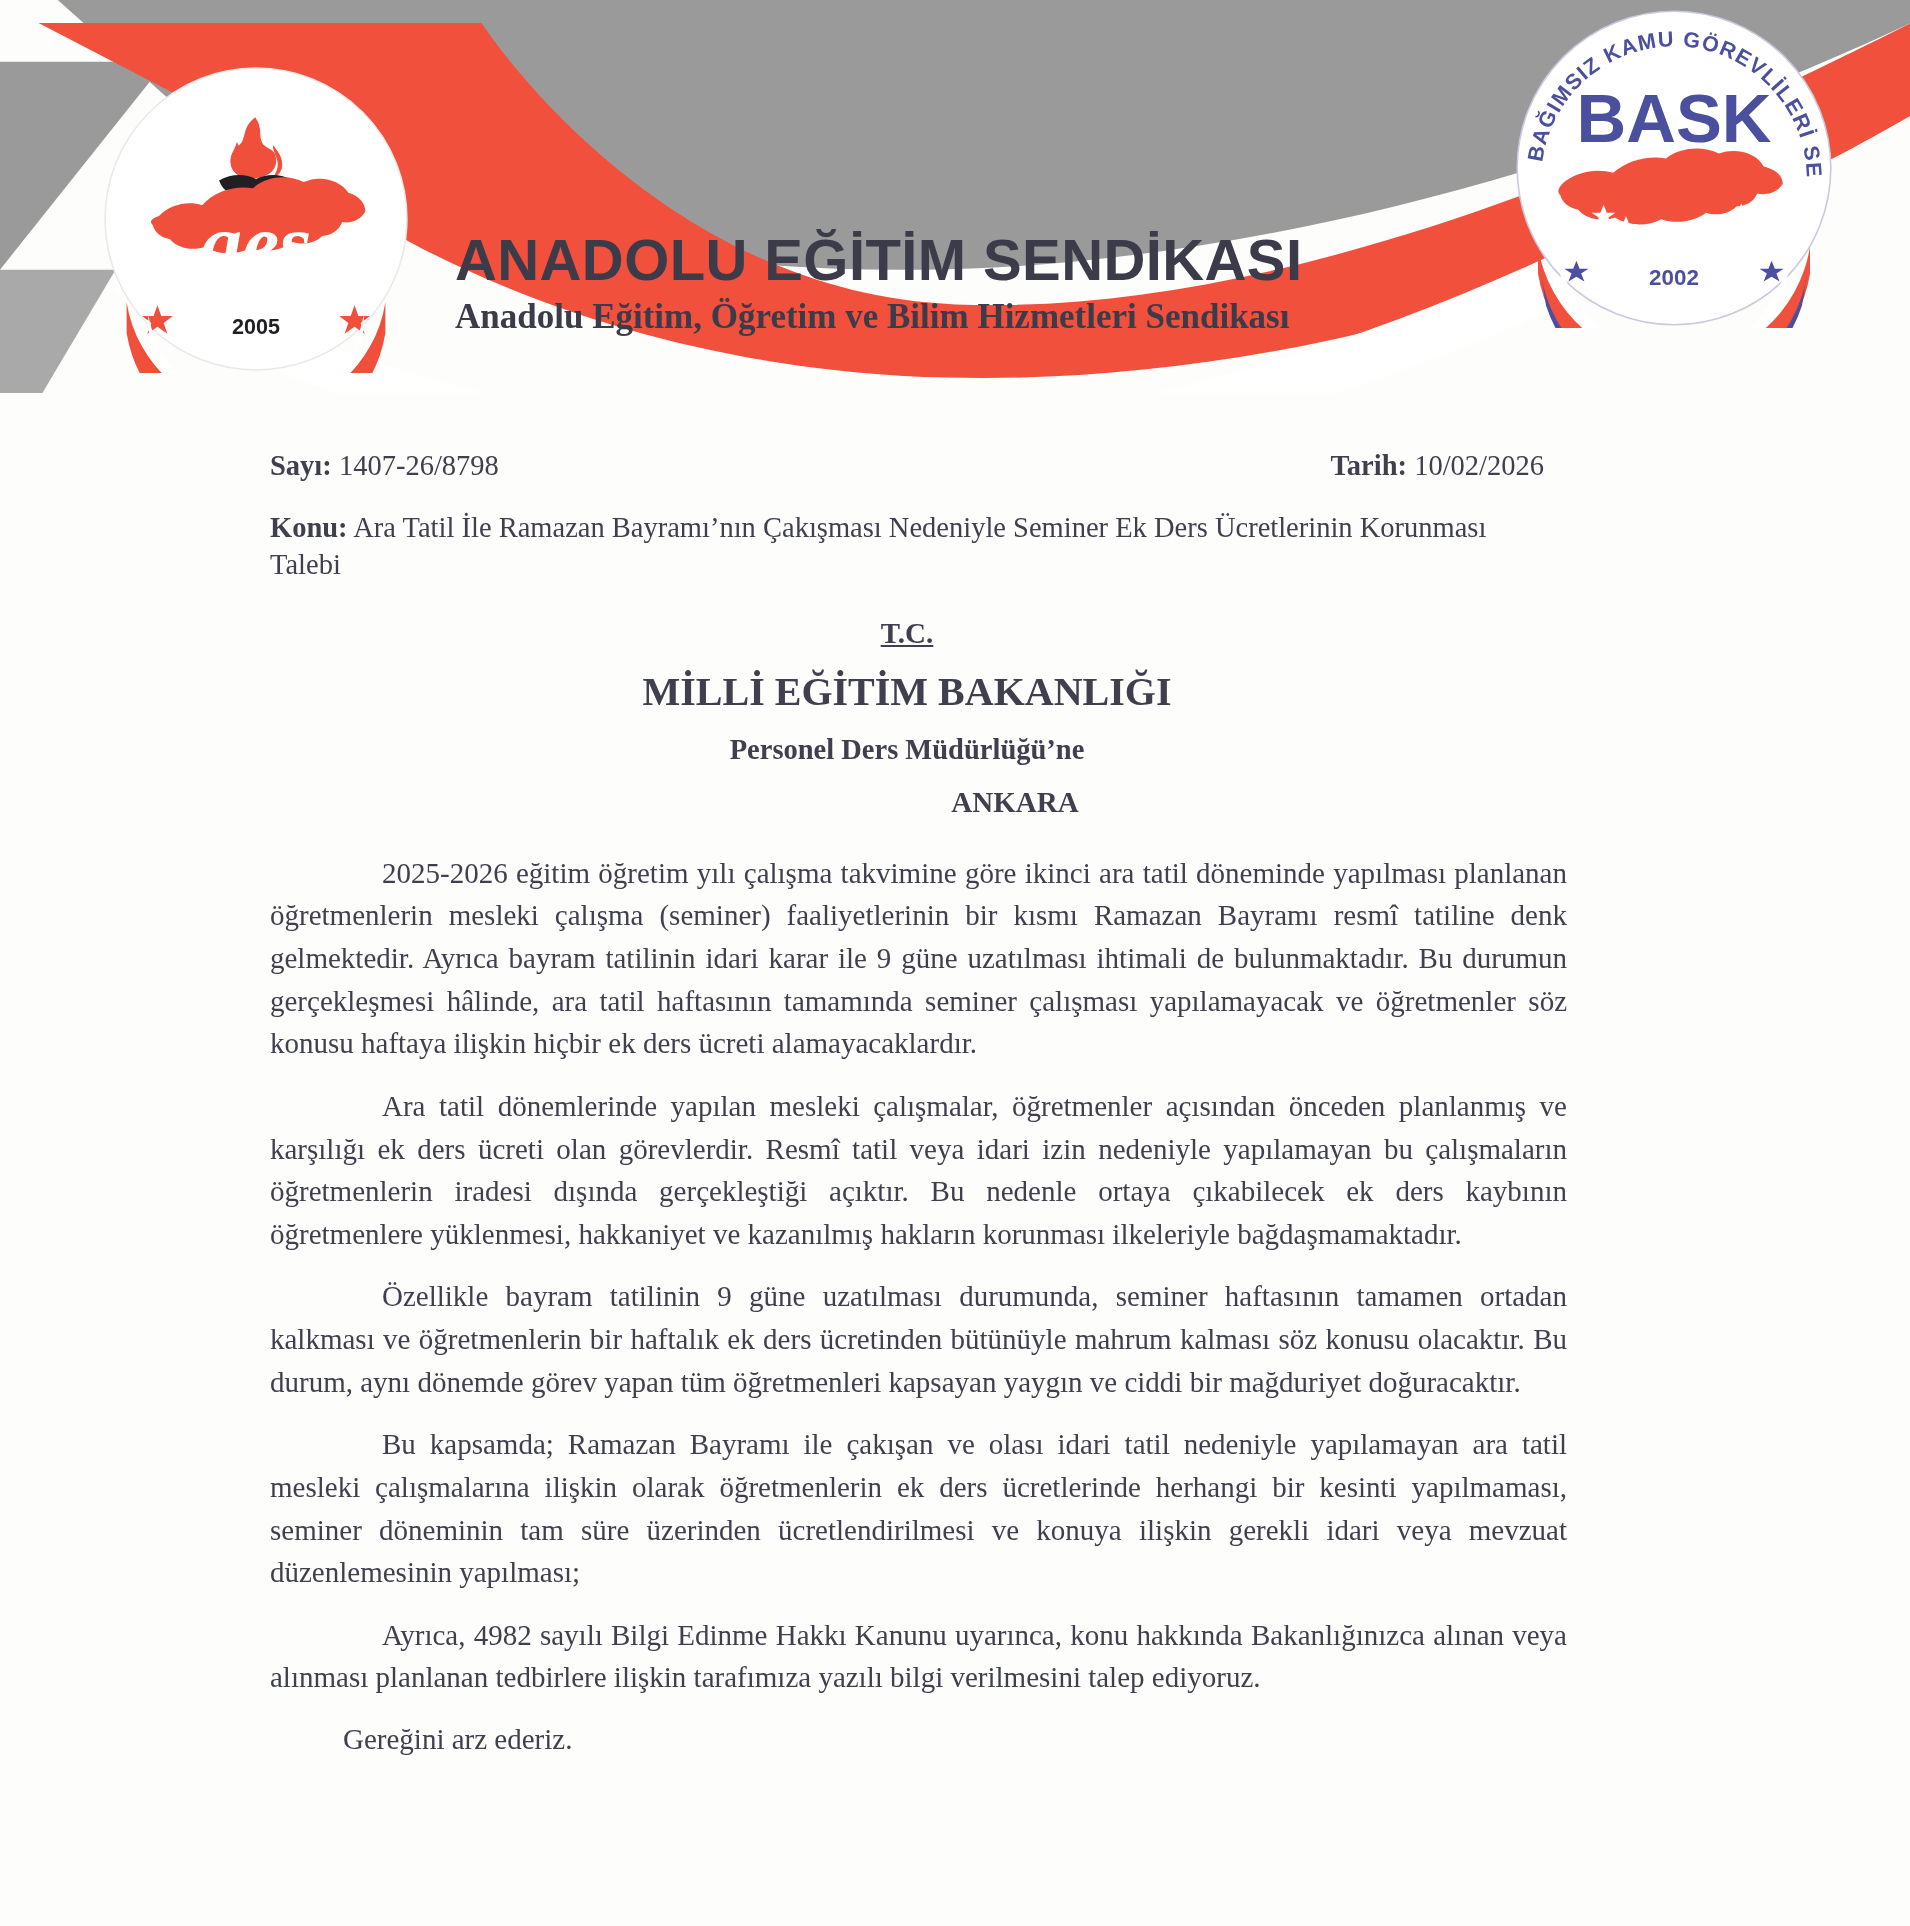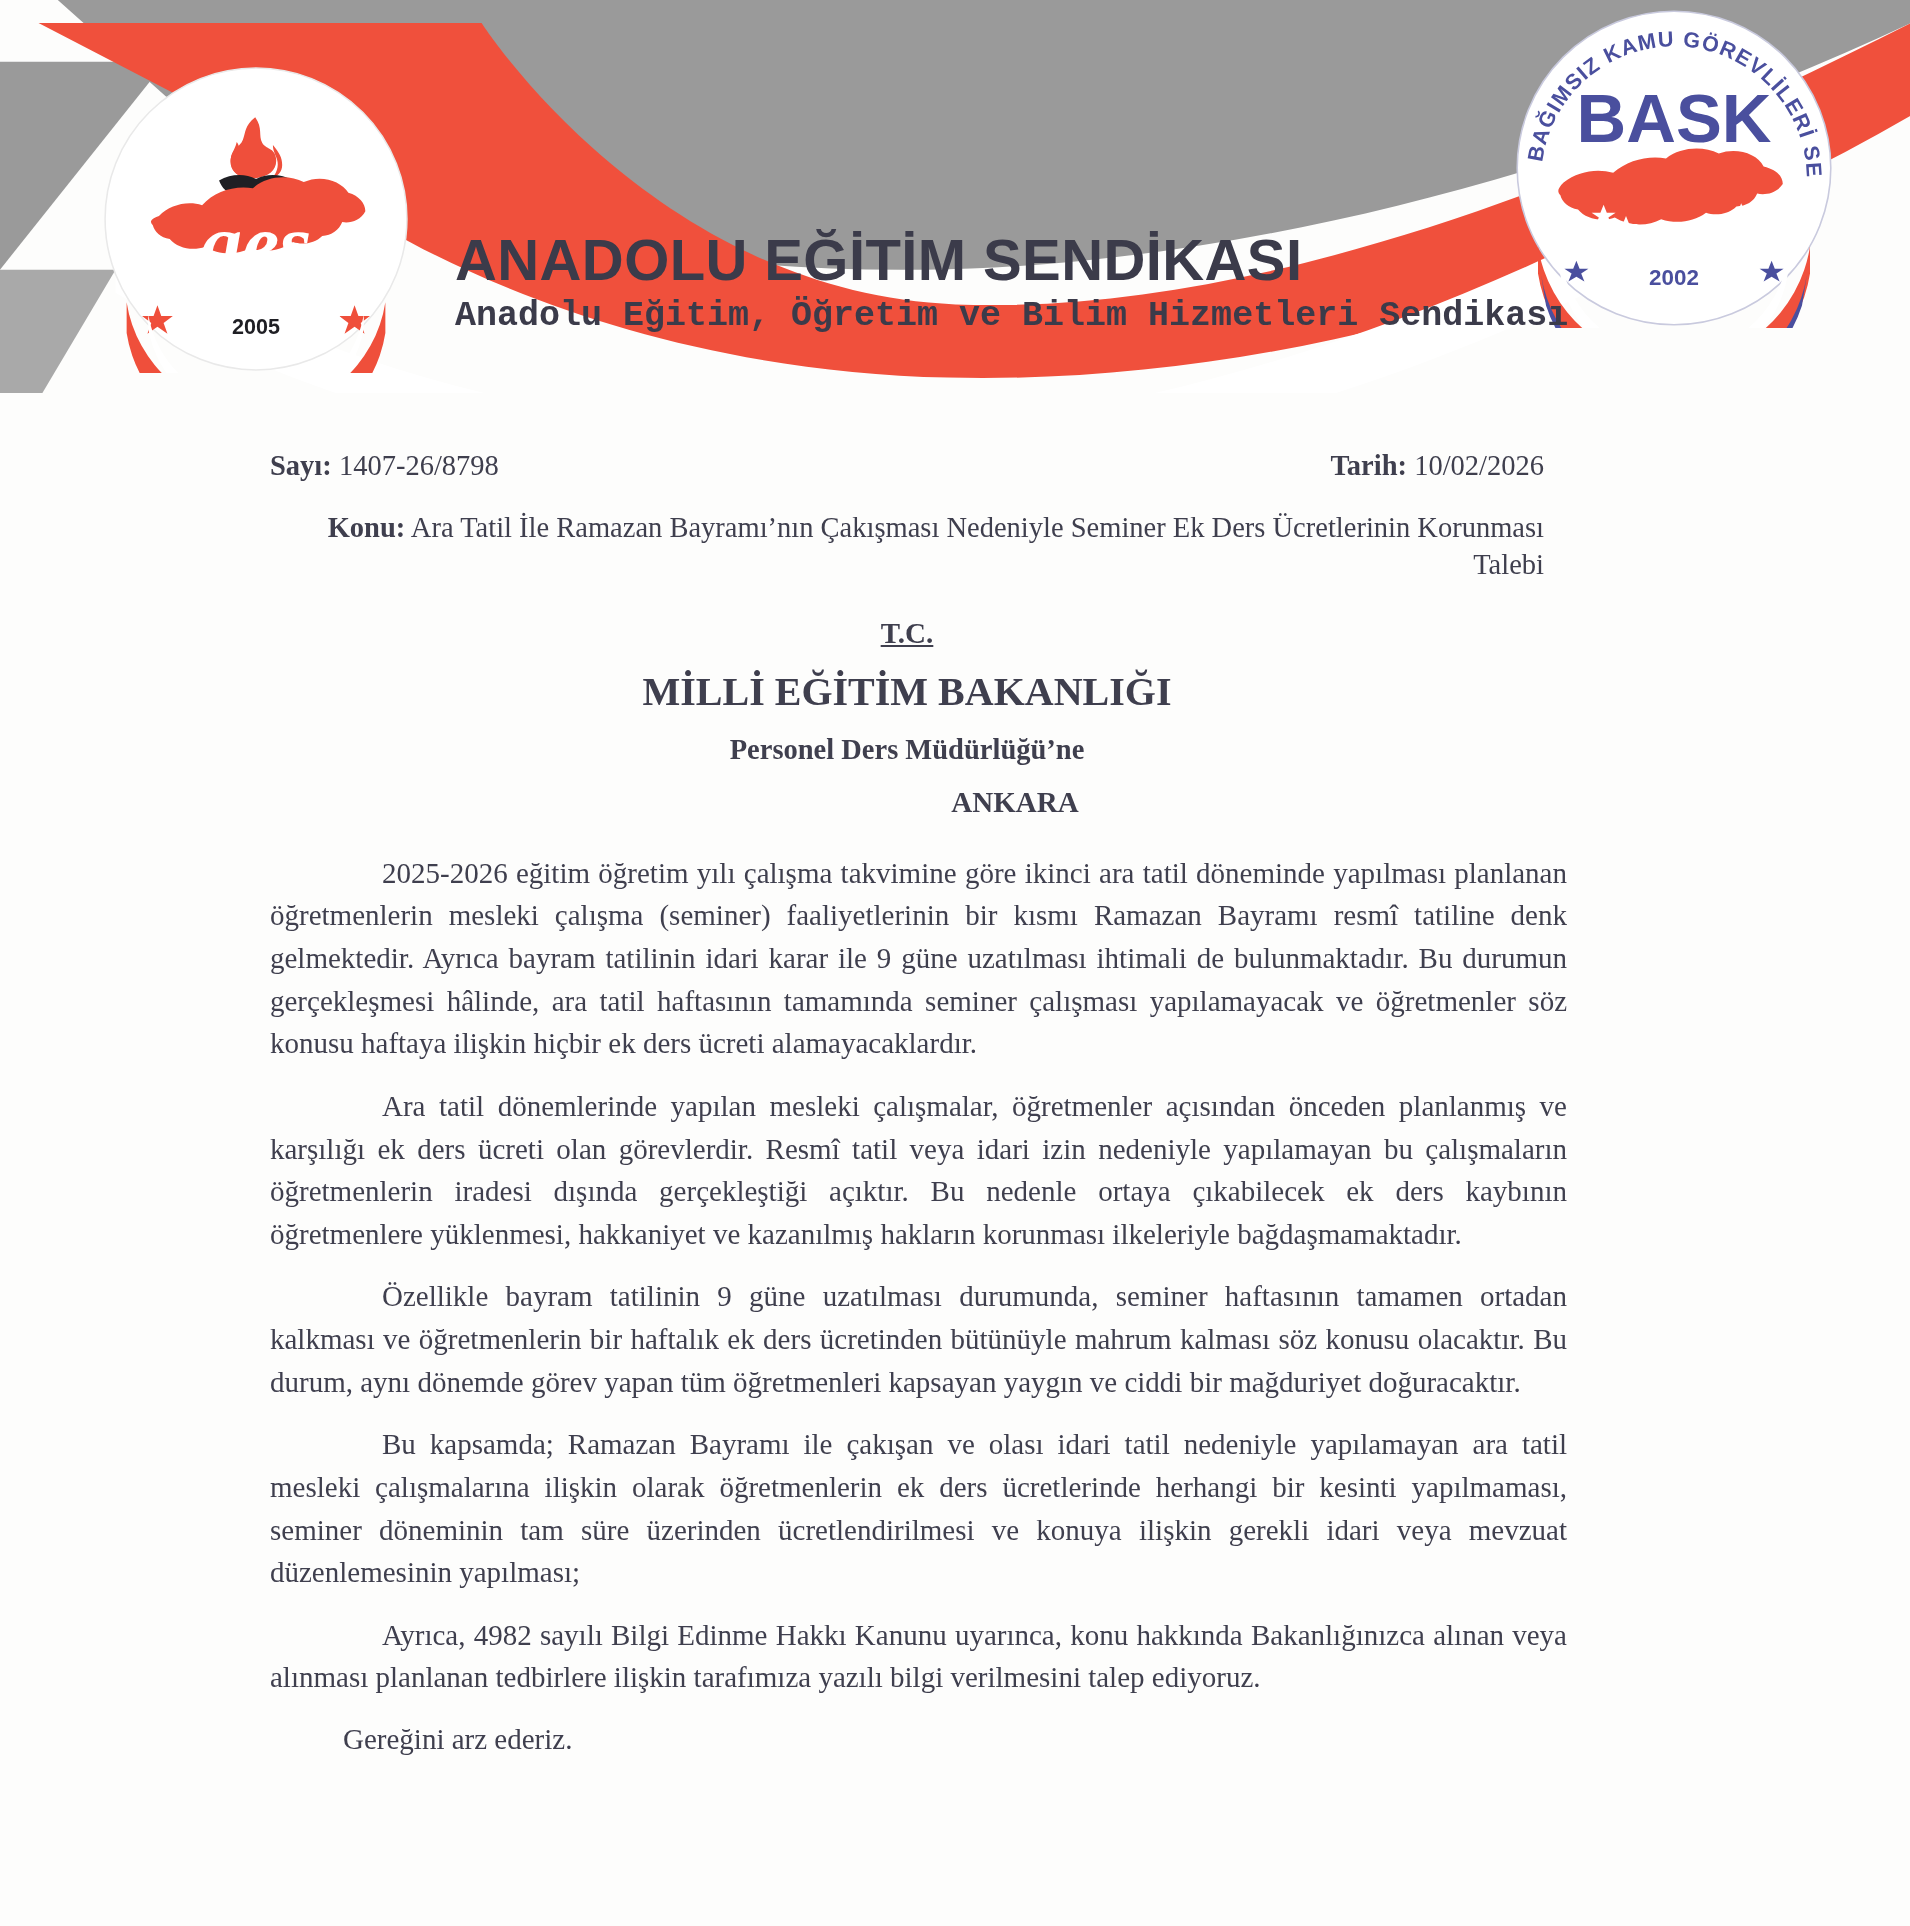--- a/index.html
+++ b/index.html
@@ -54,21 +54,21 @@
   .org-title {
     font-family: "Liberation Sans", "DejaVu Sans", sans-serif;
     font-weight: bold;
     font-size: 58px;
     letter-spacing: 0.4px;
     color: #3b3b4a;
     line-height: 1.0;
     white-space: nowrap;
   }
   .org-sub {
-    font-family: Liberation Mono, monospace;
+    font-family: Liberation Serif, serif;
     font-weight: bold;
     font-size: 35px;
     color: #3b3b4a;
     margin-top: 10px;
     line-height: 1.0;
     white-space: nowrap;
   }
 
   
   .doc {
@@ -86,21 +86,21 @@
     line-height: 1.25;
   }
   .meta-left, .meta-right { white-space: nowrap; }
   .meta-row b, .lbl { font-weight: bold; }
 
   .konu {
     margin-top: 25.4px;
     padding: 0 270px 0 270px;
     font-size: 28.5px;
     line-height: 1.3;
-    text-align: right;
+    text-align: left;
   }
 
   .recipient {
     margin-top: 35px;
     padding: 0 270px;
     text-align: center;
   }
   .rc-line { font-weight: bold; line-height: 1.05; }
   .rc-tc      { font-size: 29px; text-decoration: underline; }
   .rc-bakan   { font-size: 40px; margin-top: 22.3px; }

